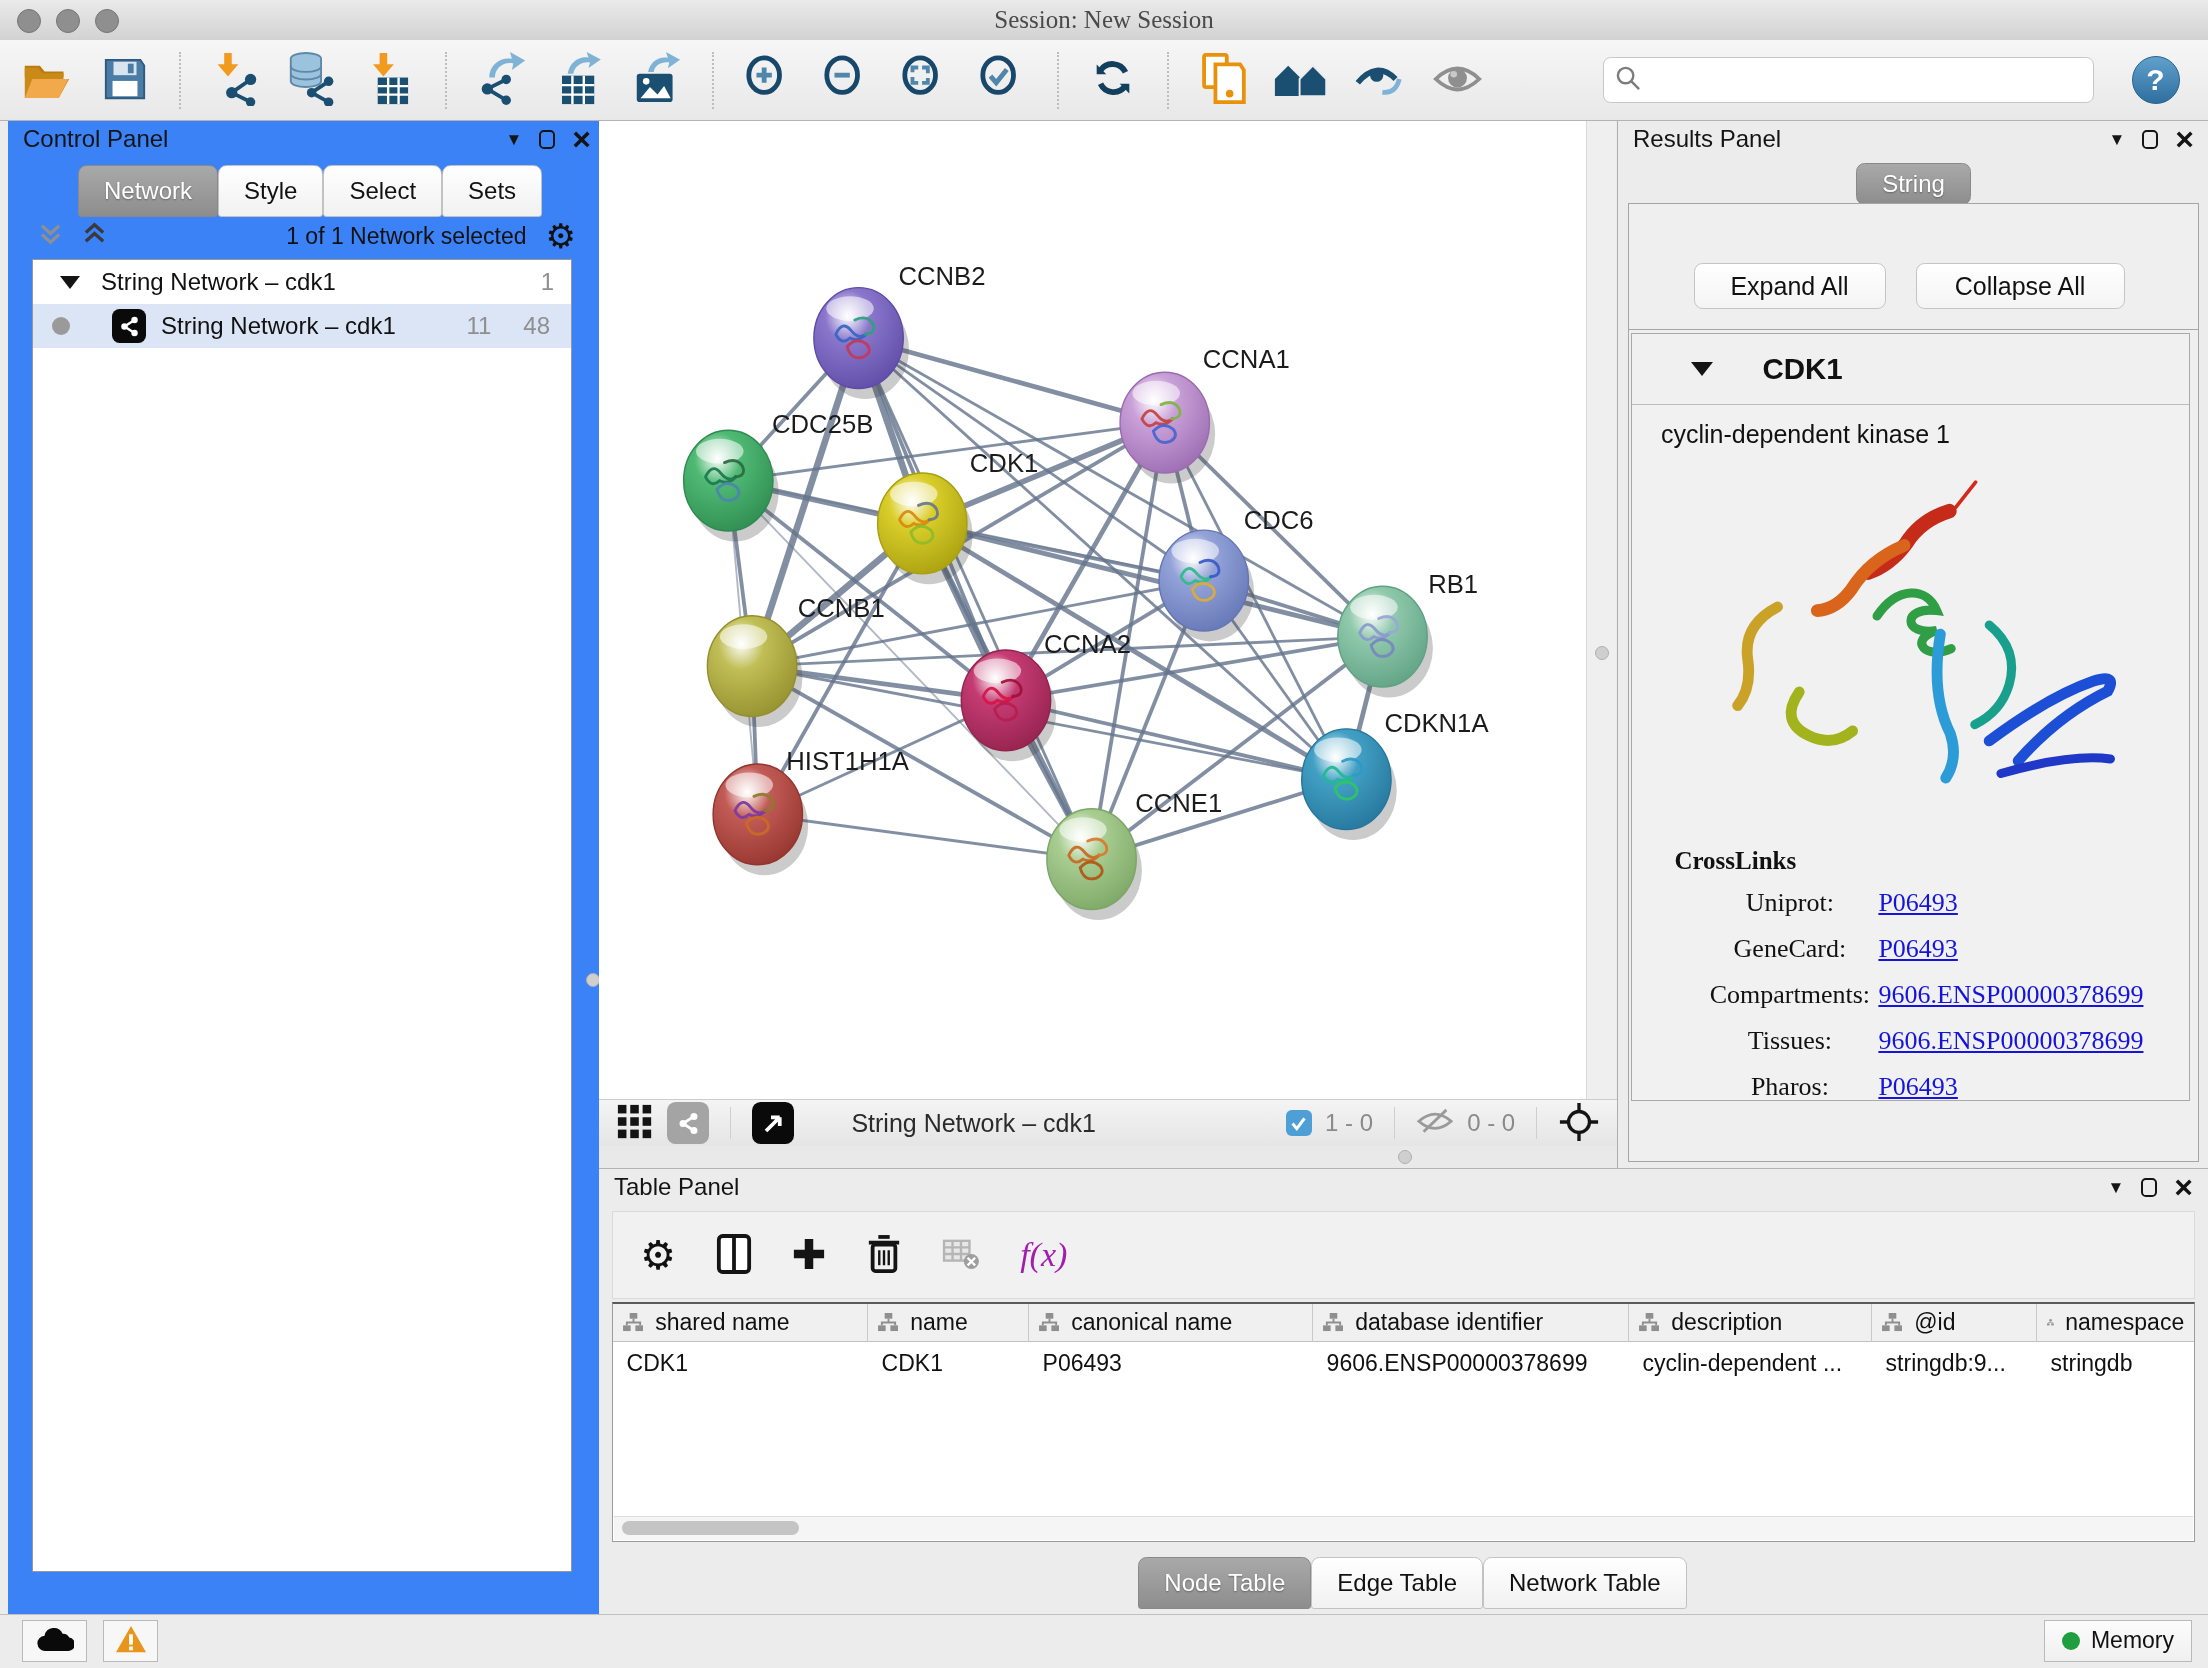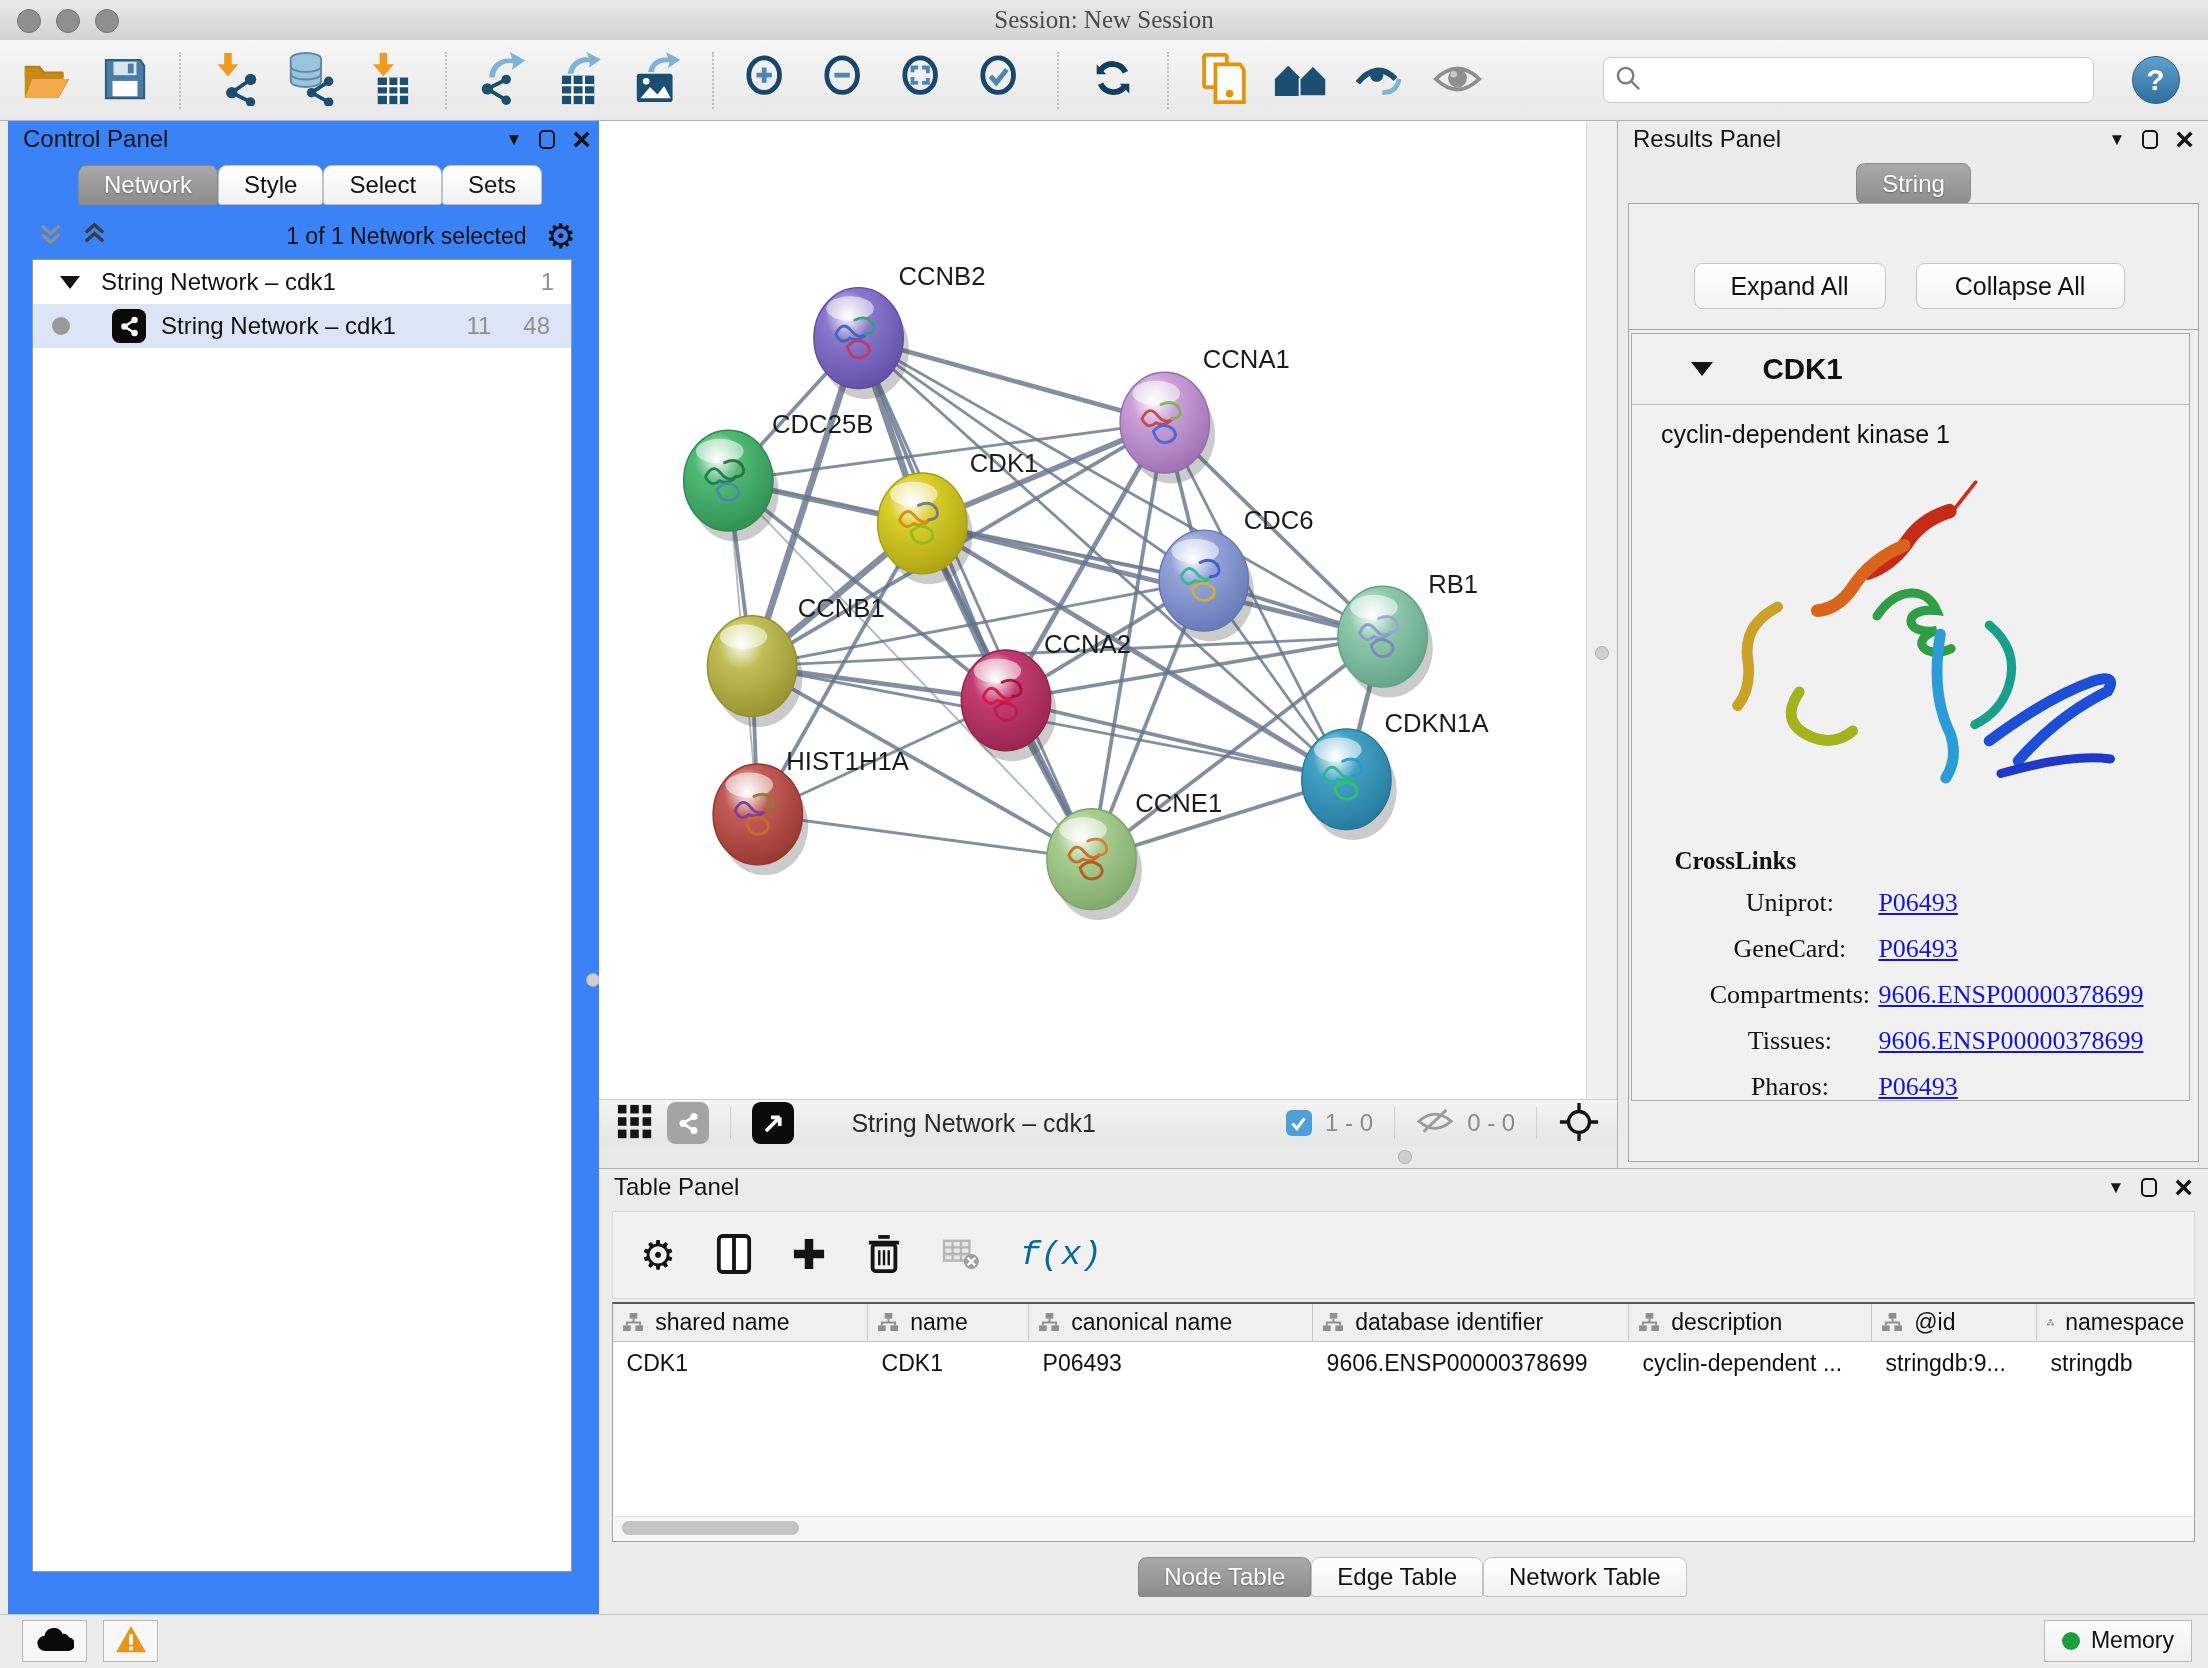--- a/index.html
+++ b/index.html
@@ -29,21 +29,21 @@
     color:#fff;font-weight:bold;font-size:30px;display:flex;align-items:center;justify-content:center;
     border:1px solid #27618D;margin:0 9.5px 0 15px;flex:0 0 auto;}
 
   
   .panel-head{display:flex;align-items:center;height:36px;padding:0 15px;font-size:24px;color:#141414;}
   .winctl{margin-left:auto;display:flex;align-items:center;gap:17px;}
   .wc-min{font-size:17px;color:#141414;line-height:17px;}
   .wc-float{width:16px;height:19px;border:2.9px solid #141414;border-radius:4.8px;box-sizing:border-box;}
   .wc-close{font-size:32px;font-weight:900;color:#141414;line-height:21px;}
 
-  .tab{height:40px;border:1px solid #C2C2C2;background:linear-gradient(#FFFFFF,#F1F1F1);
+  .tab{height:52px;border:1px solid #C2C2C2;background:linear-gradient(#FFFFFF,#F1F1F1);
     font-size:24px;display:flex;align-items:center;justify-content:center;padding:0 25px;
     border-radius:8.6px 8.6px 2.9px 2.9px;box-sizing:border-box;}
   .tab.sel{background:linear-gradient(#A9A9A9,#8D8D8D);color:#FFFFFF;border-color:#898989;
     text-shadow:0 1px 1.9px rgba(0,0,0,.35);}
 
   
   .control-panel{left:8px;top:121px;width:599px;height:1493px;background:#3b82f6;
     border-right:1px solid #a3a3a3;box-sizing:border-box;}
   .cp-tabs{position:absolute;left:70px;top:44px;display:flex;}
   .cp-status{position:absolute;left:0;right:0;top:95px;height:40px;display:flex;
@@ -111,21 +111,21 @@
   .tgrid{display:grid;grid-template-columns:255px 161px 284px 316px 243px 165px auto;}
   .th{height:38px;display:flex;align-items:center;gap:11.4px;padding:0 9.5px;font-size:23px;
     background:#F0F0F0;border-right:1px solid #C9C9C9;border-bottom:1px solid #C2C2C2;
     overflow:hidden;white-space:nowrap;box-sizing:border-box;}
   .td{height:42px;display:flex;align-items:center;padding:0 13.3px;font-size:23px;
     overflow:hidden;white-space:nowrap;box-sizing:border-box;}
   .tp-scroll{position:absolute;left:1px;right:1px;bottom:1px;height:23px;background:#F5F5F5;
     border-top:1px solid #DDDDDD;}
   .tp-thumb{position:absolute;left:7.6px;top:3.8px;width:177px;height:14.3px;background:#C4C4C4;border-radius:7.6px;}
   .tp-tabs{position:absolute;left:18px;right:0;top:388px;display:flex;justify-content:center;}
-  .fx{font-family:Liberation Mono, monospace;font-style:italic;font-size:34px;color:#0369a1;}
+  .fx{font-family:Liberation Serif, serif;font-style:italic;font-size:34px;color:#a21caf;}
 
   
   .statusbar{left:0;top:1614px;width:2208px;height:54px;background:#ECECEC;
     border-top:1px solid #C0C0C0;box-sizing:border-box;}
   .status-btn{position:absolute;top:4.8px;height:42px;background:#F7F7F7;border:1.9px solid #B9B9B9;
     display:flex;align-items:center;justify-content:center;box-sizing:border-box;}
   .memory-btn{position:absolute;right:16px;top:4.8px;height:42px;padding:0 17px;
     background:linear-gradient(#FCFCFC,#F0F0F0);border:1.9px solid #B9B9B9;display:flex;
     align-items:center;gap:11.4px;font-size:23px;box-sizing:border-box;}
   .greendot{width:18px;height:18px;border-radius:50%;background:#1E9E3E;}

